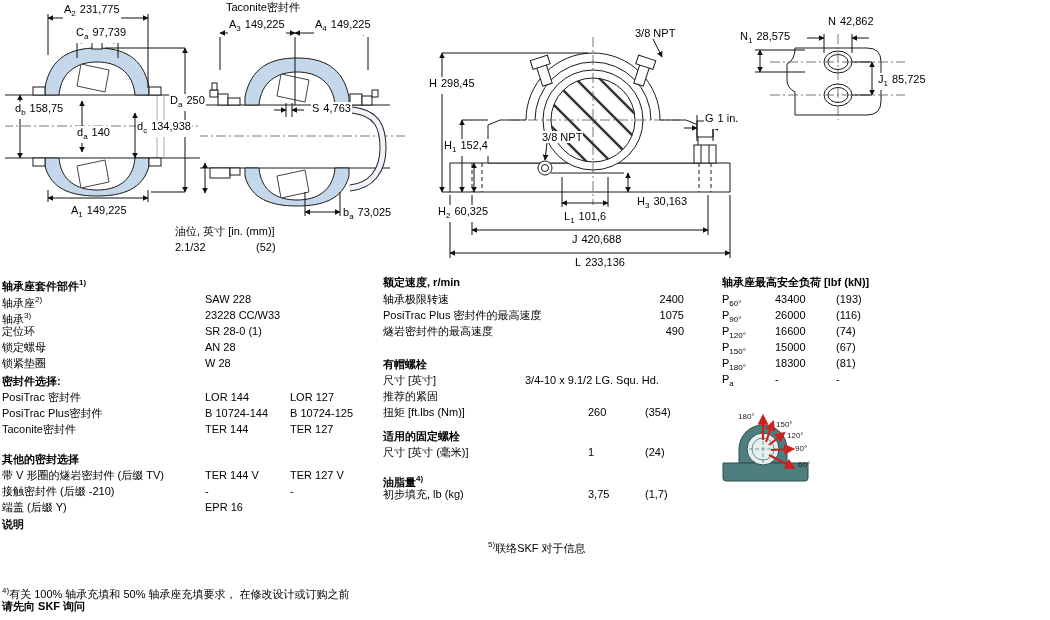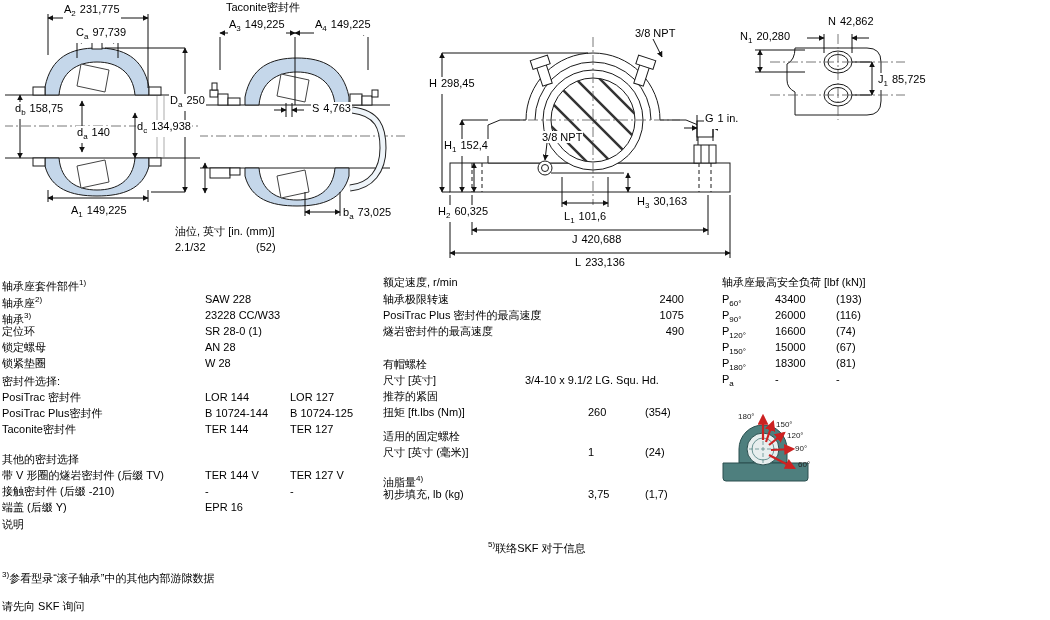--- a/index.html
+++ b/index.html
@@ -1,20 +1,20 @@
 <!DOCTYPE html>
 <html><head>
 <meta charset="utf-8">
 <style>
   html,body{margin:0;padding:0;background:#fff;}
   .page{position:relative;width:1050px;height:620px;background:#fff;
         font-family:"Liberation Sans",sans-serif;color:#000;overflow:hidden;}
   .abs{position:absolute;}
   .t{position:absolute;font-size:11px;line-height:13px;white-space:nowrap;}
-  .b{font-weight:normal;}
+  .b{font-weight:bold;}
   .dim{position:absolute;font-size:11px;line-height:12px;white-space:nowrap;
        background:#fff;padding:0 1px;}
   .dim .val{margin-left:4px;}
   sub{font-size:8px;}
   sup{font-size:8px;}
   .small{font-size:8px;color:#222;}
   .cl{stroke:#555;stroke-width:.8;stroke-dasharray:10 3 2 3;fill:none;}
   .dash{stroke-dasharray:4 3;}
 </style>
 </head>
@@ -228,21 +228,21 @@
   <div class="dim" style="left:443px;top:139px"><span>H</span><sub>1</sub><span class="val">152,4</span></div>
   <div class="dim" style="left:541px;top:131px">3/8 NPT</div>
   <div class="dim" style="left:704px;top:112px"><span>G</span><sub></sub><span class="val">1 in.</span></div>
   <div class="dim" style="left:636px;top:195px"><span>H</span><sub>3</sub><span class="val">30,163</span></div>
   <div class="dim" style="left:437px;top:205px"><span>H</span><sub>2</sub><span class="val">60,325</span></div>
   <div class="dim" style="left:563px;top:210px"><span>L</span><sub>1</sub><span class="val">101,6</span></div>
   <div class="dim" style="left:571px;top:233px"><span>J</span><sub></sub><span class="val">420,688</span></div>
   <div class="dim" style="left:574px;top:256px"><span>L</span><sub></sub><span class="val">233,136</span></div>
 
   <div class="dim" style="left:827px;top:15px"><span>N</span><sub></sub><span class="val">42,862</span></div>
-  <div class="dim" style="left:739px;top:30px"><span>N</span><sub>1</sub><span class="val">20,280</span></div>
+  <div class="dim" style="left:739px;top:30px"><span>N</span><sub>1</sub><span class="val">28,575</span></div>
   <div class="dim" style="left:877px;top:73px"><span>J</span><sub>1</sub><span class="val">85,725</span></div>
 
   <div class="t small" style="left:738px;top:410px">180°</div>
   <div class="t small" style="left:776px;top:418px">150°</div>
   <div class="t small" style="left:787px;top:429px">120°</div>
   <div class="t small" style="left:795px;top:442px">90°</div>
   <div class="t small" style="left:798px;top:458px">60°</div>
 
   <div class="t b" style="left:2px;top:276px"><span>轴承座套件部件</span><sup>1)</sup></div>
   <div class="t" style="left:2px;top:293px"><span>轴承座</span><sup>2)</sup></div>
@@ -320,16 +320,16 @@
   <div class="t" style="left:775px;top:341px">15000</div>
   <div class="t" style="left:836px;top:341px">(67)</div>
   <div class="t" style="left:722px;top:357px"><span>P</span><sub>180°</sub></div>
   <div class="t" style="left:775px;top:357px">18300</div>
   <div class="t" style="left:836px;top:357px">(81)</div>
   <div class="t" style="left:722px;top:373px"><span>P</span><sub>a</sub></div>
   <div class="t" style="left:775px;top:373px">-</div>
   <div class="t" style="left:836px;top:373px">-</div>
 
   <div class="t b" style="left:2px;top:518px">说明</div>
-  <div class="t" style="left:2px;top:568px"><sup>3)</sup><span>参看型录“滚子轴承”中的其他内部游隙数据</span></div>
+  <div class="t" style="left:2px;top:584px"><sup>4)</sup><span>有关 100% 轴承充填和 50% 轴承座充填要求， 在修改设计或订购之前</span></div>
   <div class="t b" style="left:2px;top:600px">请先向 SKF 询问</div>
 
 </div>
 
 </body></html>

